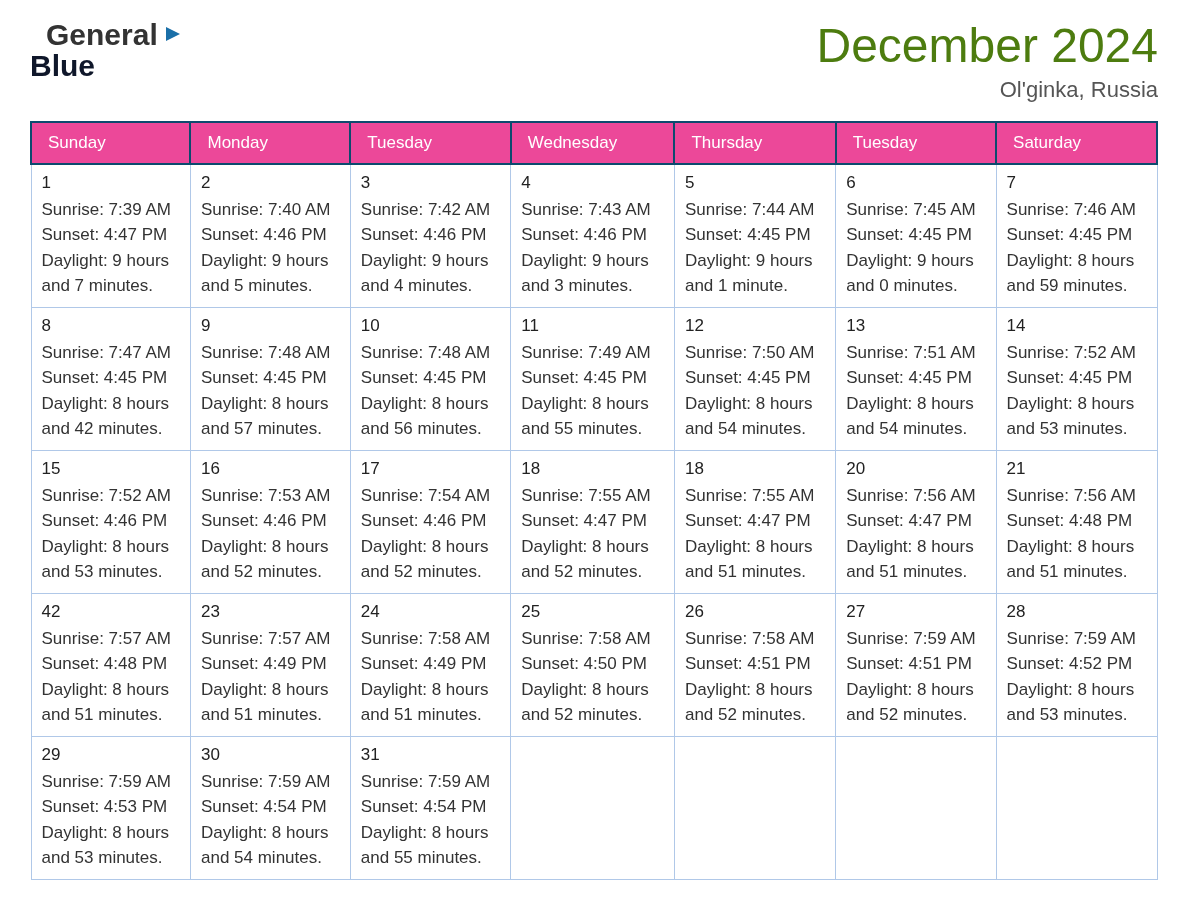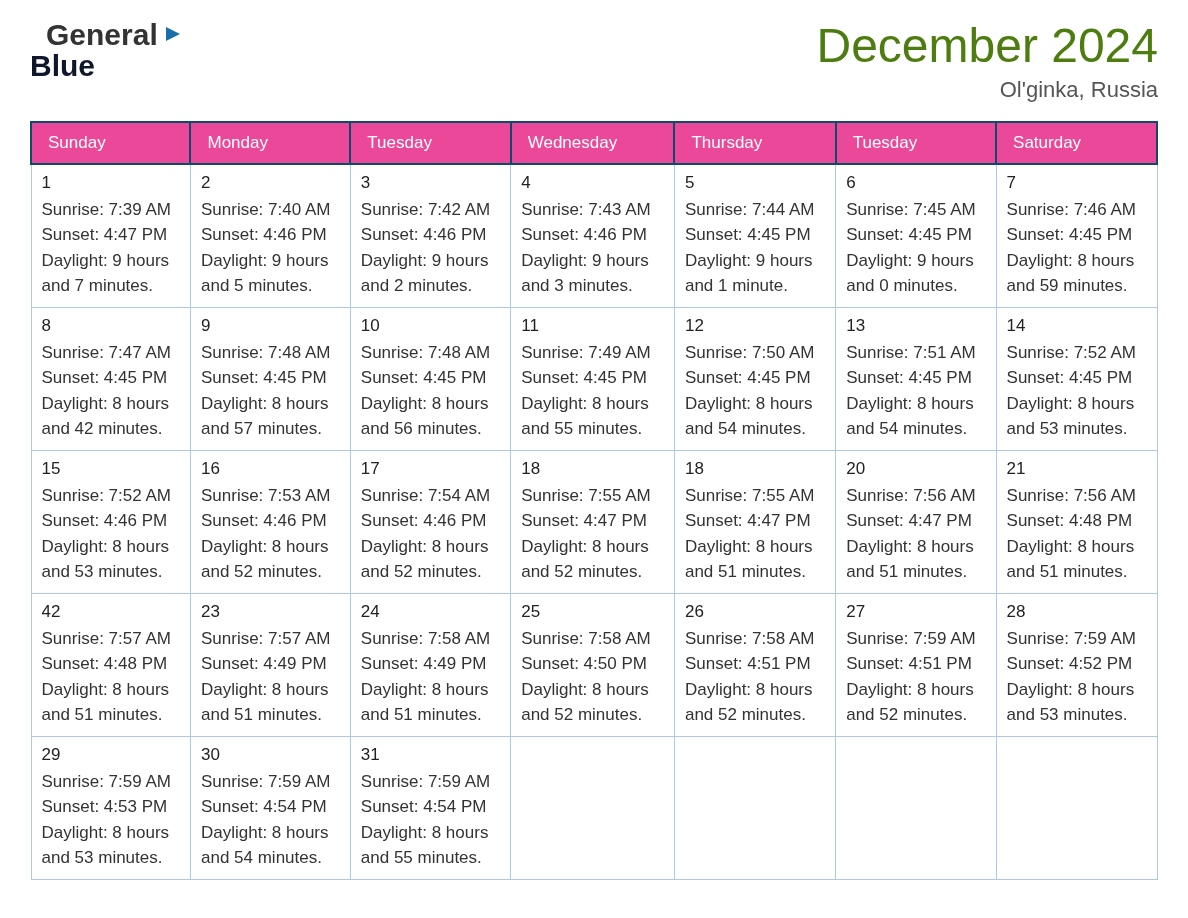--- a/index.html
+++ b/index.html
@@ -135,21 +135,21 @@
           <span>Sunrise: 7:40 AM</span><br>
           <span>Sunset: 4:46 PM</span><br>
           <span>Daylight: 9 hours and 5 minutes.</span>
         </div>
       </td>
         <td>
         <span class="day-num">3</span>
         <div class="day-info">
           <span>Sunrise: 7:42 AM</span><br>
           <span>Sunset: 4:46 PM</span><br>
-          <span>Daylight: 9 hours and 2 minutes.</span>
+          <span>Daylight: 9 hours and 4 minutes.</span>
         </div>
       </td>
         <td>
         <span class="day-num">4</span>
         <div class="day-info">
           <span>Sunrise: 7:43 AM</span><br>
           <span>Sunset: 4:46 PM</span><br>
           <span>Daylight: 9 hours and 3 minutes.</span>
         </div>
       </td>

